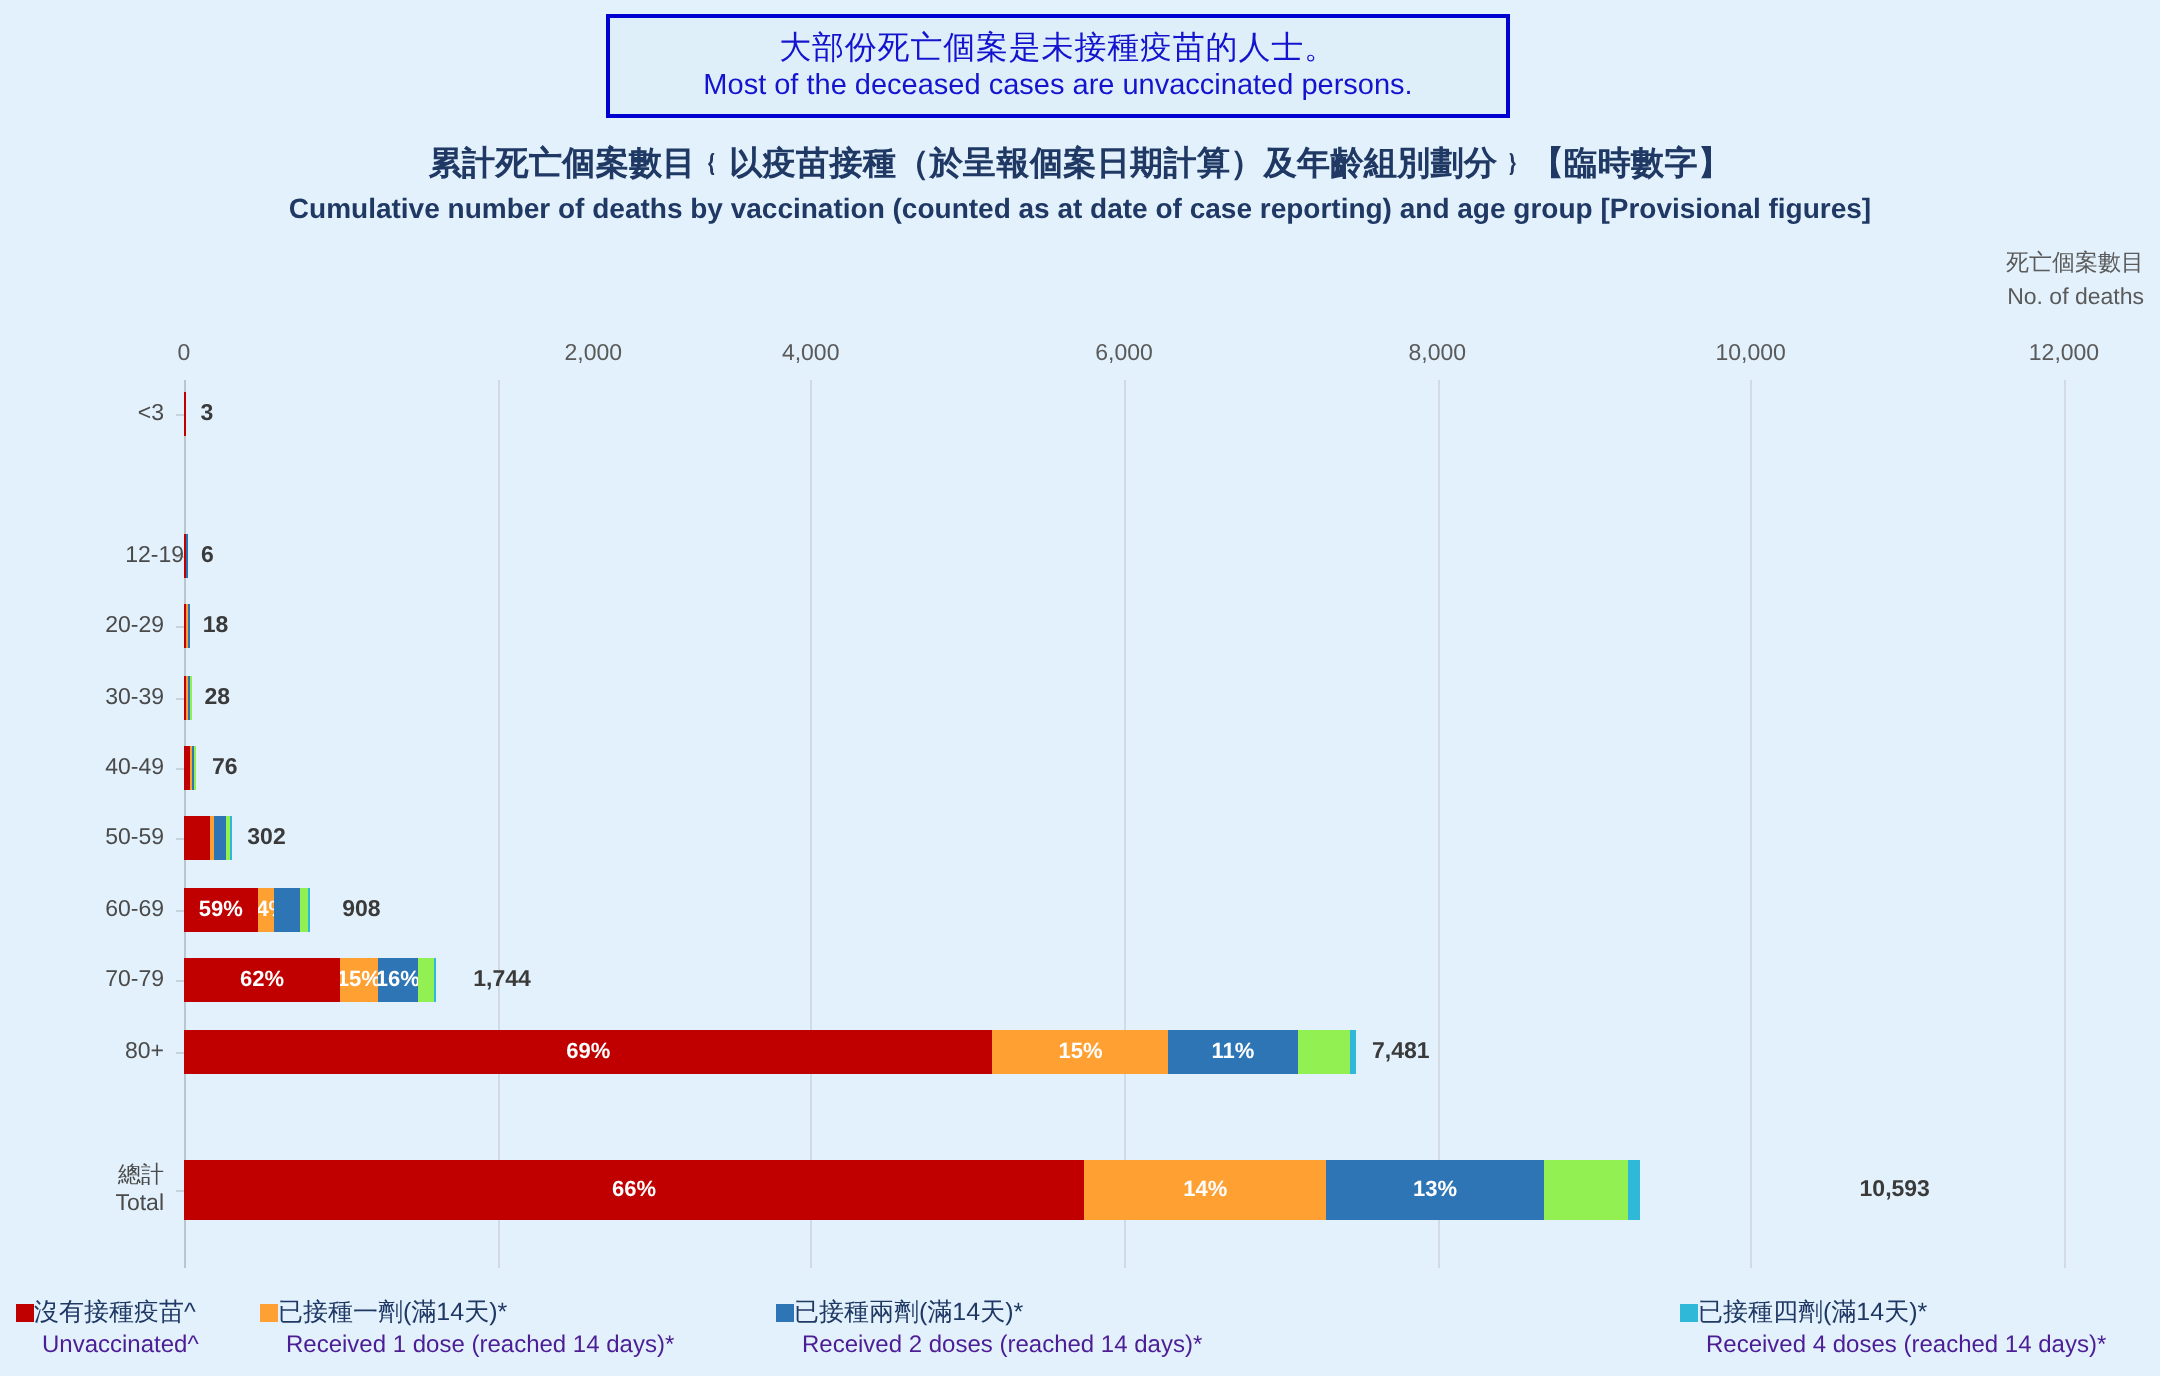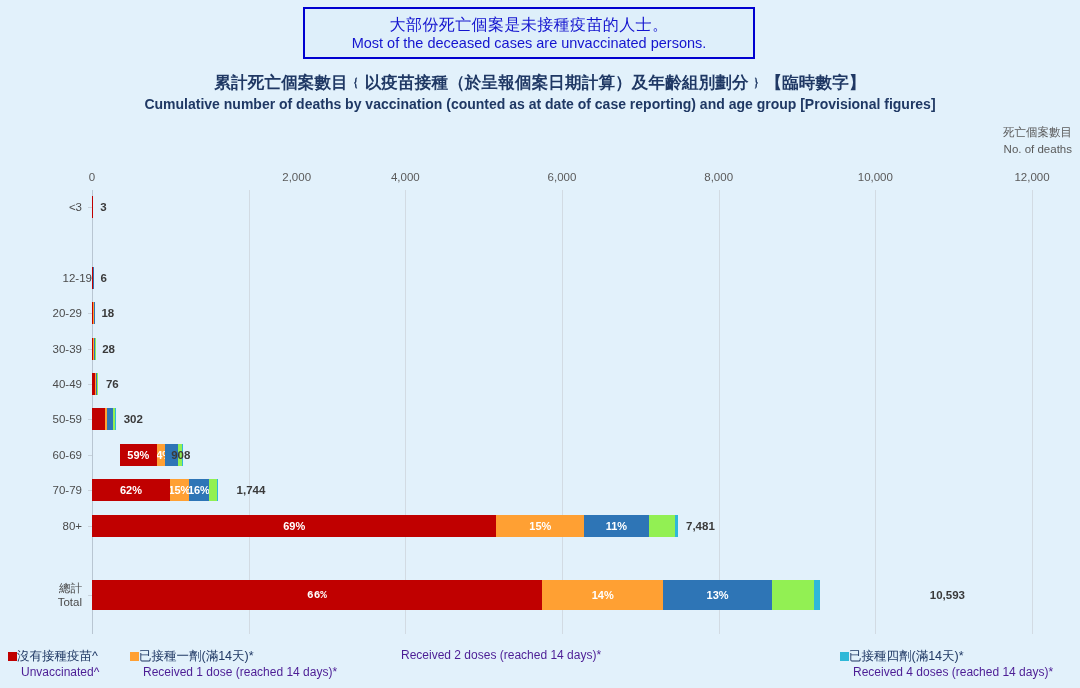--- a/index.html
+++ b/index.html
@@ -246,21 +246,21 @@
         <div class="seg s2" style="width: 1.88px; min-width: 1px;"></div>
         <div class="seg s3" style="width: 5.64px; min-width: 1px;"></div>
         <div class="seg s4" style="width: 2.03667px; min-width: 1px;"></div>
         <div class="seg s5" style="width: 0.156667px; min-width: 1px;"></div>
       </div>
       <div class="total-label" style="left: 31.6567px;">302</div>
     </div>
     <div class="row" style="top: 253.8px; height: 22px;">
       <div class="rowline" style="top: 11px;"></div>
       <div style="position: absolute; right: 100%; margin-right: 10px; top: 50%; transform: translateY(-50%); font-size: 11.5px; line-height: 14px; color: rgb(74, 74, 74); text-align: right; white-space: pre;">60-69</div>
-      <div class="bar" style="width: 63px; padding-left: 28px;">
+      <div class="bar" style="width: 63px;">
         <div class="seg s1" style="width: 41.9867px; min-width: 1px;">59%</div>
         <div class="seg s2" style="width: 9.94833px; min-width: 1px;">14%</div>
         <div class="seg s3" style="width: 14.2567px; min-width: 1px;"></div>
         <div class="seg s4" style="width: 4.7px; min-width: 1px;"></div>
         <div class="seg s5" style="width: 0.235px; min-width: 1px;"></div>
       </div>
       <div class="total-label" style="left: 79.1267px;">908</div>
     </div>
     <div class="row" style="top: 289.2px; height: 22px;">
       <div class="rowline" style="top: 11px;"></div>
@@ -284,21 +284,21 @@
         <div class="seg s4" style="width: 26.4767px; min-width: 1px;"></div>
         <div class="seg s5" style="width: 2.82px; min-width: 1px;"></div>
       </div>
       <div class="total-label" style="left: 594.012px;">7,481</div>
     </div>
     <div class="row" style="top: 390px; height: 30px;">
       <div class="rowline" style="top: 15px;"></div>
       <div style="position: absolute; right: 100%; margin-right: 10px; top: 50%; transform: translateY(-50%); font-size: 11.5px; line-height: 14px; color: rgb(74, 74, 74); text-align: right; white-space: pre;">總計
 Total</div>
       <div class="bar" style="width: 829.785px;">
-        <div class="seg s1" style="width: 450px; min-width: 1px; font-family: Liberation Mono, monospace;">66%</div>
+        <div class="seg s1" style="width: 450px; min-width: 1px;">66%</div>
         <div class="seg s2" style="width: 121.338px; min-width: 1px;">14%</div>
         <div class="seg s3" style="width: 108.492px; min-width: 1px;">13%</div>
         <div class="seg s4" style="width: 42.3783px; min-width: 1px;"></div>
         <div class="seg s5" style="width: 5.48333px; min-width: 1px;"></div>
       </div>
       <div class="total-label" style="left: 837.785px;">10,593</div>
     </div>
   </div>
 
 <div id="legend">
@@ -310,20 +310,24 @@
       <div class="legend-en">Unvaccinated^</div>
     </div>
     <div class="legend-item" style="left: 130px;">
       <div class="legend-row1">
         <span class="swatch sw2"></span>
         <span class="legend-zh">已接種一劑(滿14天)*</span>
       </div>
       <div class="legend-en">Received 1 dose (reached 14 days)*</div>
     </div>
     <div class="legend-item" style="left: 388px;">
+      <div class="legend-row1">
+        <span class="swatch sw3"></span>
+        <span class="legend-zh">已接種兩劑(滿14天)*</span>
+      </div>
       <div class="legend-en">Received 2 doses (reached 14 days)*</div>
     </div>
     <div class="legend-item" style="left: 840px;">
       <div class="legend-row1">
         <span class="swatch sw5"></span>
         <span class="legend-zh">已接種四劑(滿14天)*</span>
       </div>
       <div class="legend-en">Received 4 doses (reached 14 days)*</div>
     </div>
   </div>

